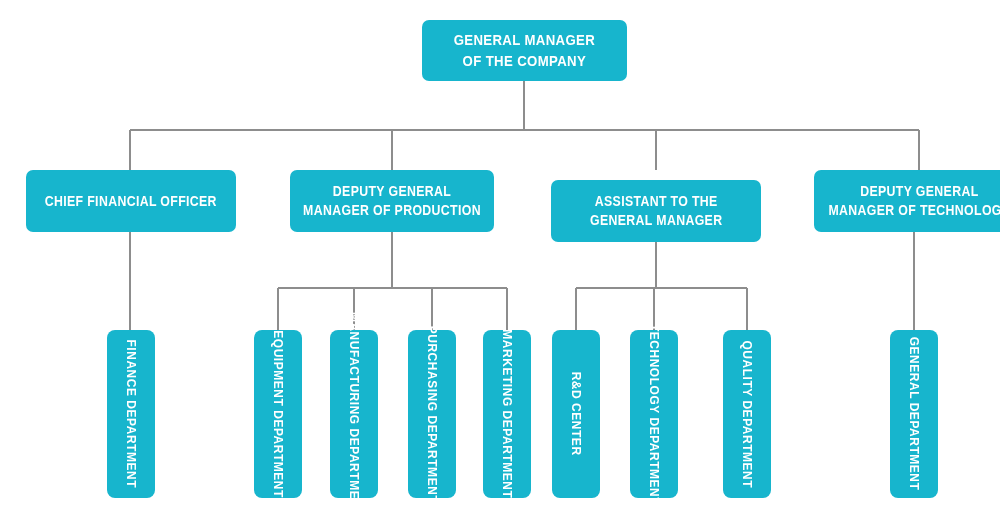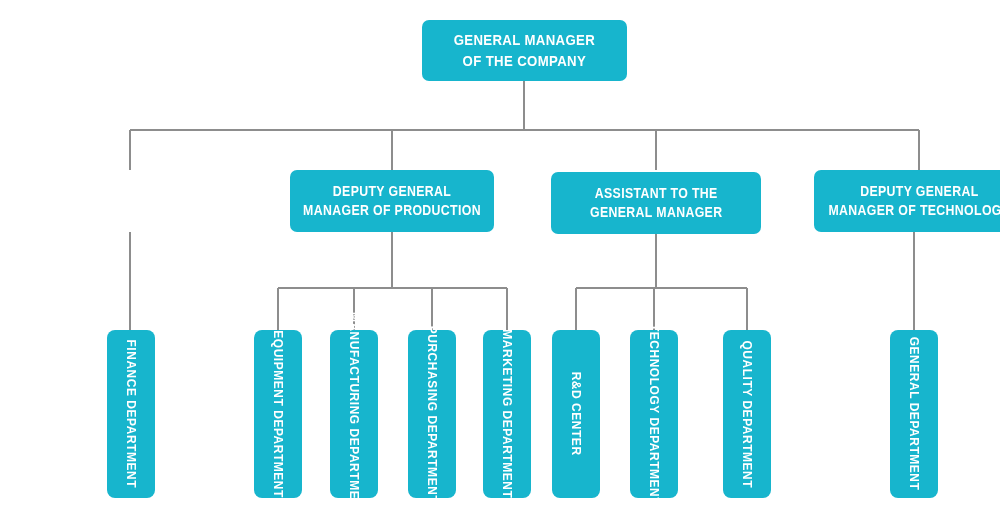--- a/index.html
+++ b/index.html
@@ -87,25 +87,28 @@
         <line x1="630" y1="288" x2="630" y2="330"></line>
         <line x1="723" y1="288" x2="723" y2="330"></line>
       </g>
   </svg>
 
   <div class="node level-0" style="left:398px; top:20px; width:205px; height:61px;">
     <span class="node-label">GENERAL MANAGER
 OF THE COMPANY</span>
   </div>
 
+  <div class="node level-1" style="left:2px; top:170px; width:210px; height:62px;">
+    <span class="node-label">CHIEF FINANCIAL OFFICER</span>
+  </div>
   <div class="node level-1" style="left:266px; top:170px; width:204px; height:62px;">
     <span class="node-label">DEPUTY GENERAL
 MANAGER OF PRODUCTION</span>
   </div>
-  <div class="node level-1" style="left:527px; top:172px; width:210px; height:62px;">
+  <div class="node level-1" style="left:527px; top:180px; width:210px; height:62px;">
     <span class="node-label">ASSISTANT TO THE
 GENERAL MANAGER</span>
   </div>
   <div class="node level-1" style="left:790px; top:170px; width:210px; height:62px;">
     <span class="node-label">DEPUTY GENERAL
 MANAGER OF TECHNOLOGY</span>
   </div>
 
   <div class="node vertical" style="left:83px; top:330px; width:48px; height:168px;">
     <span class="node-label">FINANCE DEPARTMENT</span>

